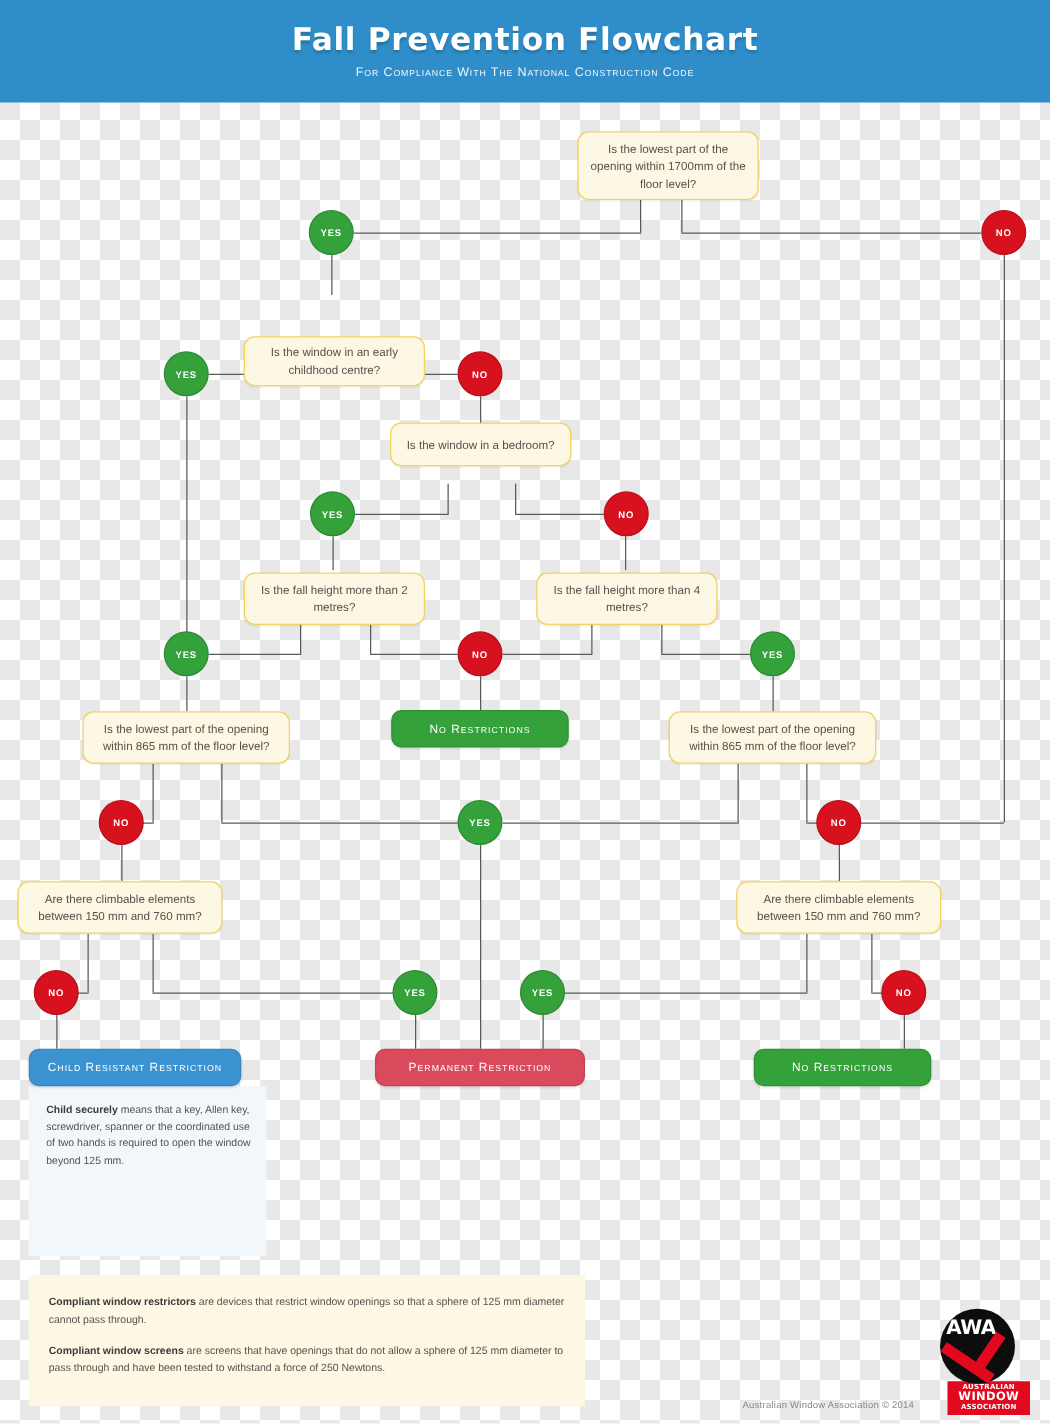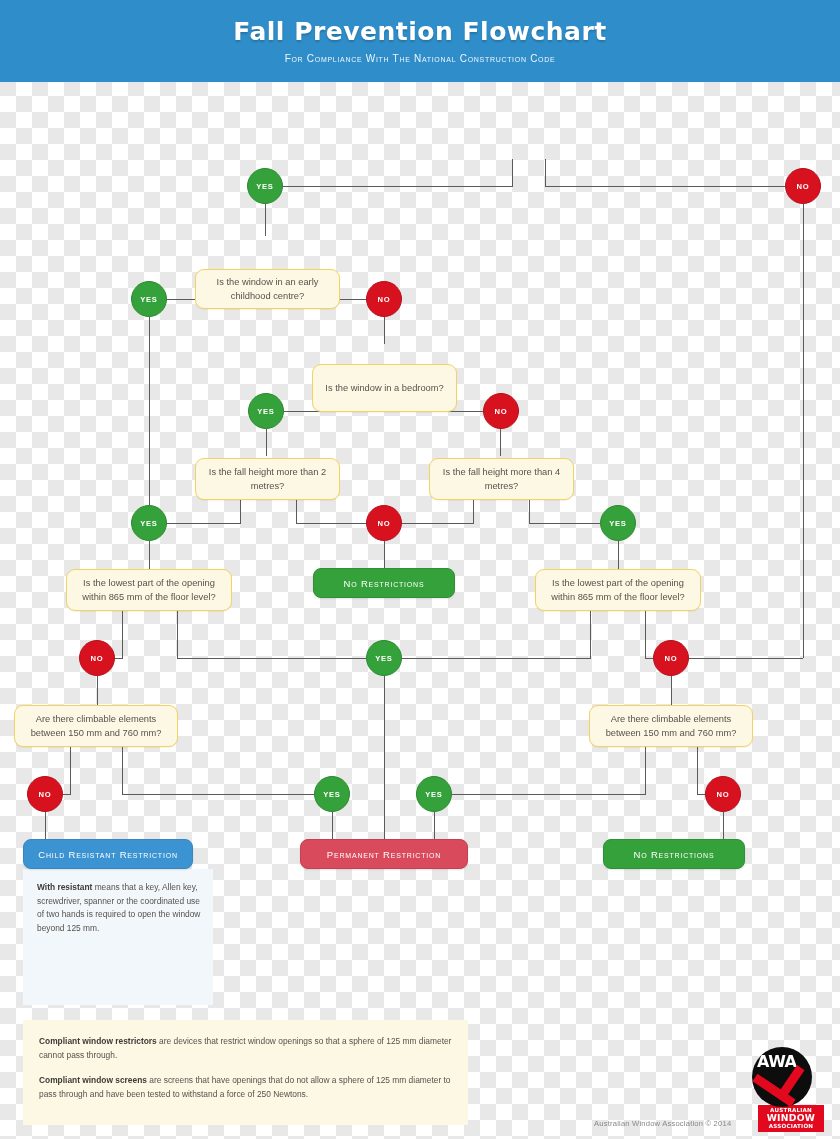--- a/index.html
+++ b/index.html
@@ -297,26 +297,29 @@
   <div class="ln lnh" style="left:697px; top:794px; width:26px;"></div>
 
   <div class="ln lnv" style="left:45px; top:812px; height:27px;"></div>
 
   <div class="ln lnv" style="left:332px; top:812px; height:27px;"></div>
 
   <div class="ln lnv" style="left:434px; top:812px; height:27px;"></div>
 
   <div class="ln lnv" style="left:723px; top:812px; height:27px;"></div>
 
+  <div class="qbox" style="left:462px; top:105px; width:145px; height:55px;">
+    <span>Is the lowest part of the opening within 1700mm of the floor level?</span>
+  </div>
 
   <div class="qbox" style="left:195px; top:235px; width:145px; height:40px;margin-top:34px;">
     <span>Is the window in an early childhood centre?</span>
   </div>
 
-  <div class="qbox" style="left:312px; top:364px; width:145px; height:48px;">
+  <div class="qbox" style="left:312px; top:338px; width:145px; height:35px;">
     <span>Is the window in a bedroom?</span>
   </div>
 
   <div class="qbox" style="left:195px; top:458px; width:145px; height:42px;">
     <span>Is the fall height more than 2 metres?</span>
   </div>
 
   <div class="qbox" style="left:429px; top:458px; width:145px; height:42px;">
     <span>Is the fall height more than 4 metres?</span>
   </div>
@@ -401,21 +404,21 @@
 
   <div class="pill blue" style="left:23px; top:839px; width:170px;">
     <span>Child Resistant Restriction</span>
   </div>
 
   <div class="pill green" style="left:603px; top:839px; width:142px;">
     <span>No Restrictions</span>
   </div>
 
   <div class="panel blue" style="left:23px; top:869px; width:190px; height:136px;">
-    <span style="font-weight:bold;color:#3d3b38;">With resistant</span><span> means that a key, Allen key, screwdriver, spanner or the coordinated use of two hands is required to open the window beyond 125 mm.</span>
+    <span style="font-weight:bold;color:#3d3b38;">Child securely</span><span> means that a key, Allen key, screwdriver, spanner or the coordinated use of two hands is required to open the window beyond 125 mm.</span>
   </div>
 
 
   <div class="notes" style="left:23px; top:1020px; width:445px; height:105px;">
     <p><span style="font-weight:bold;color:#3d3b38;">Compliant window restrictors</span><span> are devices that restrict window openings so that a sphere of 125 mm diameter cannot pass through.</span></p>
     <p><span style="font-weight:bold;color:#3d3b38;">Compliant window screens</span><span> are screens that have openings that do not allow a sphere of 125 mm diameter to pass through and have been tested to withstand a force of 250 Newtons.</span></p>
   </div>
 
   <div class="logo" style="left:752px; top:1047px;">
     <div class="sq">

